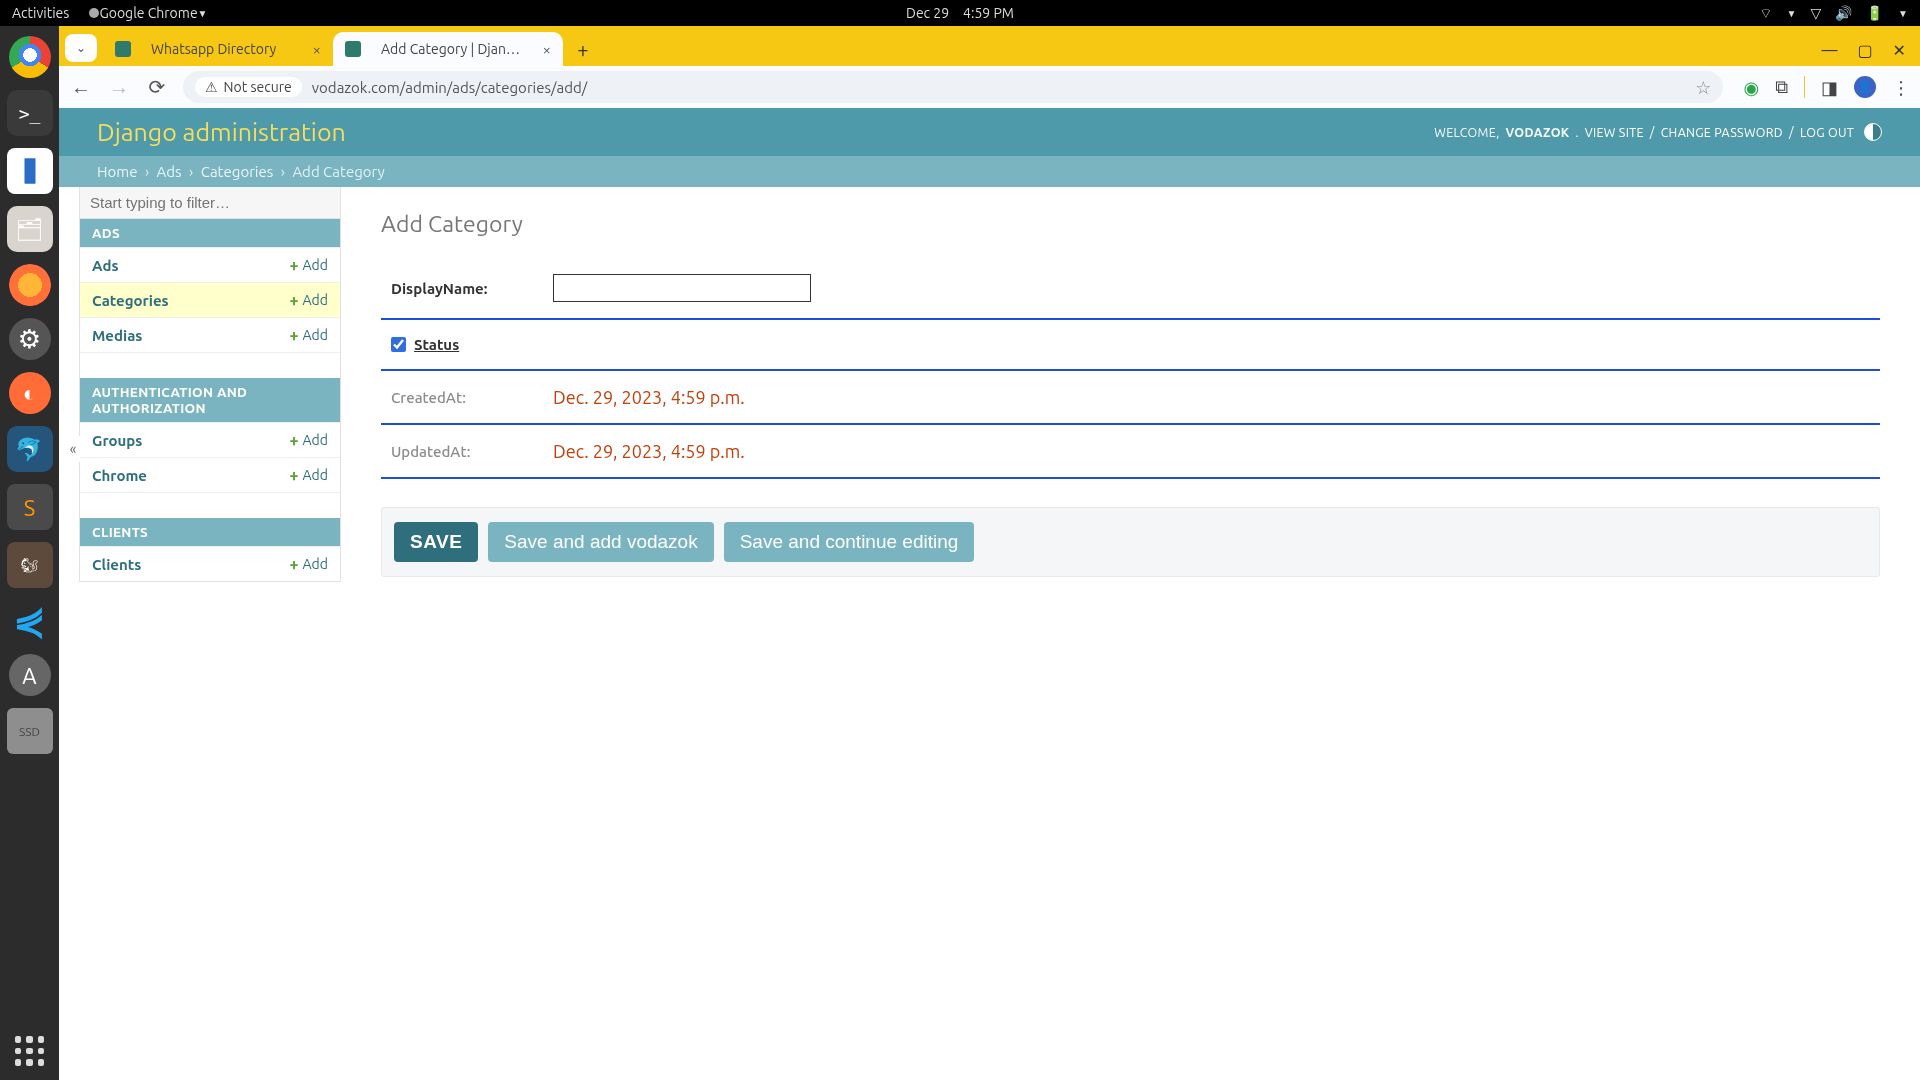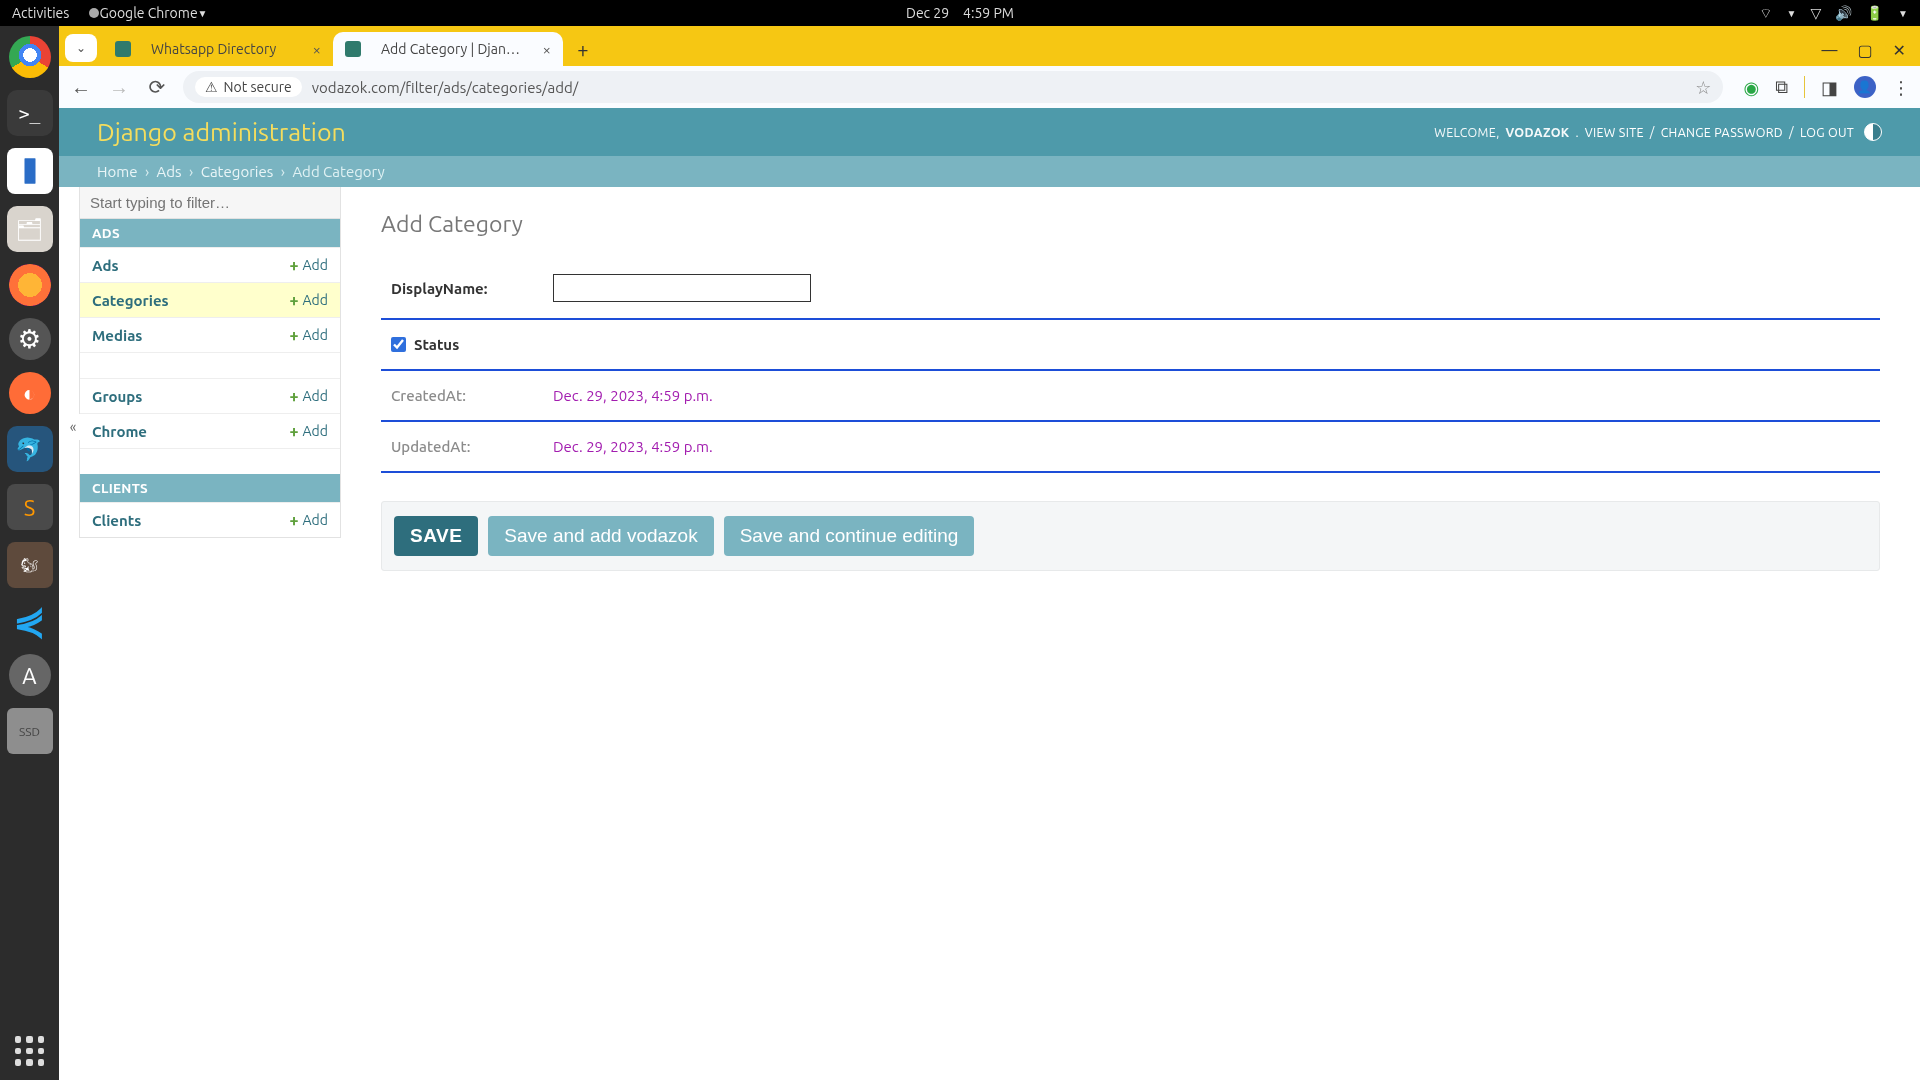--- a/index.html
+++ b/index.html
@@ -82,21 +82,21 @@
 .sidebar .row.active { background:#ffffcc; }
 .sidebar .gap { height:26px; border-top:1px solid #eee; background:#fff;}
 .sidebar .collapse { position:absolute; left:-14px; top:calc(50% + 52px); background:#fff; width:14px; height:26px; display:flex; align-items:center; justify-content:center; font-size:14px; color:#666;}
 
 .main { flex:1; padding:18px 40px 40px 40px; }
 .main h1 { font-weight:400; color:#777; font-size:23px; margin:6px 0 22px 0; }
 .form-row { display:flex; align-items:center; padding:16px 10px; border-bottom:2px solid #1d4ed8; }
 .form-row .label { width:162px; font-size:15px; color:#333; font-weight:600; }
 .form-row .label.muted { color:#8b8b8b; font-weight:500; }
 .form-row input[type=text] { width:258px; height:28px; border:1px solid #333; padding:2px 6px; font-size:15px; }
-.form-row .val { font-size:15px; color:#a21caf; }
+.form-row .val { font-size:18px; color:#c2410c; }
 .form-row input[type=checkbox]{ width:15px;height:15px; accent-color:#2f6fdd; margin-right:8px;}
 .form-row .checklabel { font-size:15px; color:#333; }
 .submit-row { margin-top:28px; background:#f4f6f7; border:1px solid #e7e9ea; padding:14px 12px; display:flex; gap:10px; border-radius:3px;}
 .submit-row button { background:#7ab4c1; color:#fff; border:none; padding:9px 16px; font-size:19px; border-radius:4px; cursor:pointer; }
 .submit-row button.default { background:#2e6e7d; font-weight:600; letter-spacing:.5px;}
 
 a { text-decoration:none; }
 </style>
 </head>
 <body>
@@ -174,21 +174,21 @@
   </div>
   <div class="toolbar">
     <span class="navbtn">←</span>
     <span class="navbtn disabled">→</span>
     <span class="navbtn">⟳</span>
     <div class="omnibox">
       <span class="secure">
         <span class="warn">⚠</span>
         <span>Not secure</span>
       </span>
-      <span class="url">vodazok.com/filter/ads/categories/add/</span>
+      <span class="url">vodazok.com/admin/ads/categories/add/</span>
       <span style="margin-left:auto;color:#888;font-size:18px;">☆</span>
     </div>
     <div class="right-icons">
       <span style="color:#29a745;">◉</span>
       <span>⧉</span>
       <span class="sep"></span>
       <span>◨</span>
       <span class="avatar">👤</span>
       <span>⋮</span>
     </div>
@@ -239,20 +239,21 @@
             </a>
         </div>
         <div class="row">
           <a class="model">Medias</a>
           <a class="add">
               <span class="plus">+</span>
               <span>Add</span>
             </a>
         </div>
         <div class="gap"></div>
+        <div class="section-h">AUTHENTICATION AND AUTHORIZATION</div>
         <div class="row">
           <a class="model">Groups</a>
           <a class="add">
               <span class="plus">+</span>
               <span>Add</span>
             </a>
         </div>
         <div class="row">
           <a class="model">Chrome</a>
           <a class="add">
@@ -272,21 +273,21 @@
       </div>
 
       <div class="main">
         <h1>Add Category</h1>
 
         <div class="form-row">
           <span class="label">DisplayName:</span>
           <input type="text" value="" style="">
         </div>
         <div class="form-row">
-          <span class="label" style="width:auto;display:flex;align-items:center;">
+          <span class="label" style="width:auto;display:flex;align-items:center;text-decoration:underline;">
             <input type="checkbox" checked="" style="">
             <span class="checklabel">Status</span>
           </span>
         </div>
         <div class="form-row">
           <span class="label muted">CreatedAt:</span>
           <span class="val">Dec. 29, 2023, 4:59 p.m.</span>
         </div>
         <div class="form-row">
           <span class="label muted">UpdatedAt:</span>

